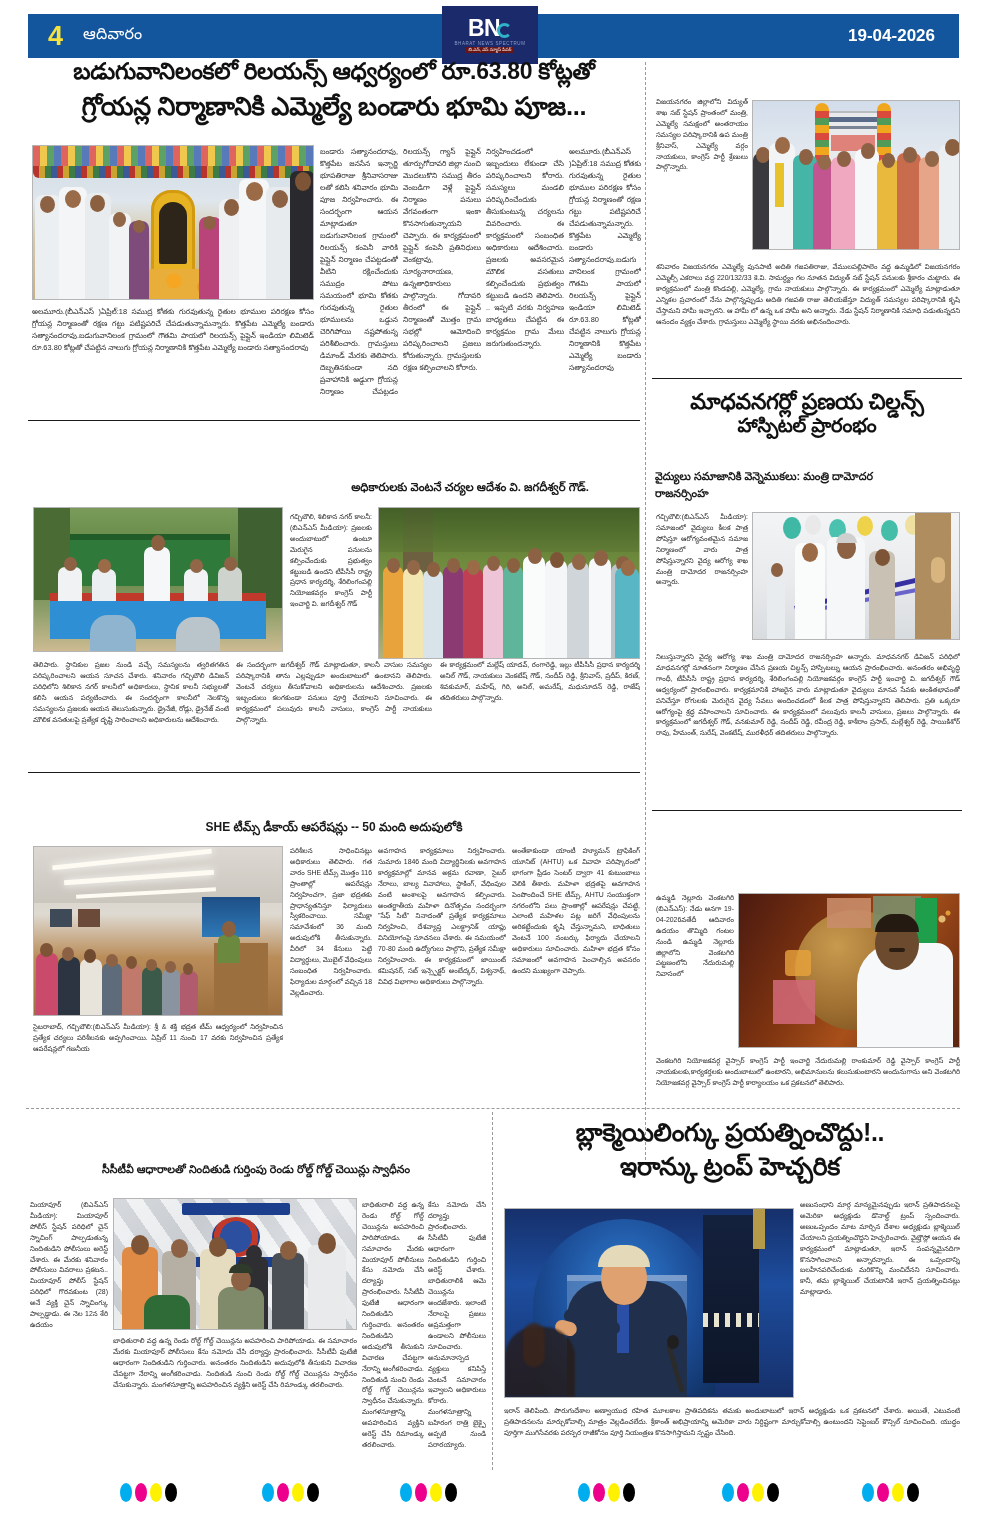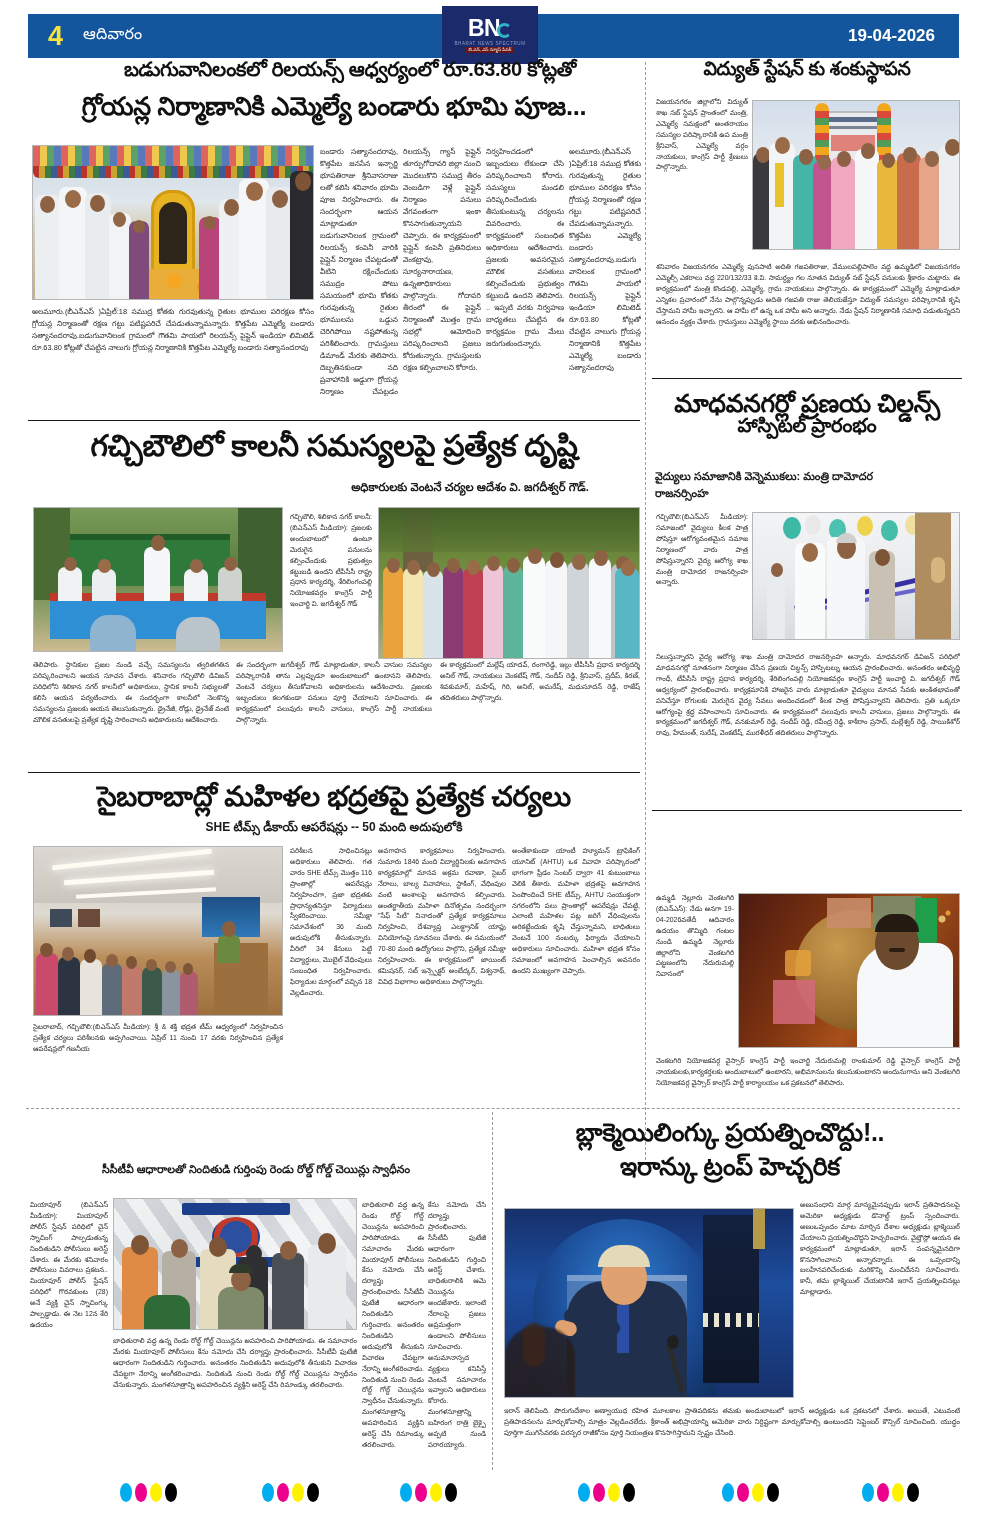--- a/index.html
+++ b/index.html
@@ -89,21 +89,21 @@
     <div class="logo-main">
       <span>BN</span><span class="swirl"></span>
     </div>
     <div class="logo-sub">BHARAT NEWS
 SPECTRUM</div>
     <div class="logo-tel">బి.ఎన్, ఎస్ న్యూస్ పేపర్</div>
   </div>
 
   <div class="col-rule" style="left:645px; top:62px; height:1098px;"></div>
 
-  <div class="headline" style="position:absolute; left:44px; top:58px; width:612px; font-size:20px;">బడుగువానిలంకలో రిలయన్స్ ఆధ్వర్యంలో రూ.63.80 కోట్లతో</div>
+  <div class="headline" style="position:absolute; left:28px; top:58px; width:612px; font-size:23px;">బడుగువానిలంకలో రిలయన్స్ ఆధ్వర్యంలో రూ.63.80 కోట్లతో</div>
   <div class="headline" style="position:absolute; left:28px; top:91px; width:612px; font-size:25.5px;">గ్రోయన్ల నిర్మాణానికి ఎమ్మెల్యే బండారు భూమి పూజ...</div>
 
   <div class="photo" style="left:32px; top:145px; width:282px; height:155px;">
     <div style="position:absolute;inset:0;background:linear-gradient(#cfd9e4 0%, #dfe6ec 36%, #d6c9a8 60%, #c8b083 100%);"></div>
 
     <div style="position:absolute;left:0;right:0;top:0;height:22px;background:repeating-linear-gradient(90deg,#e0574e 0 7px,#f2c53d 7px 14px,#4f9b57 14px 21px,#4b6fb5 21px 28px);opacity:.9;"></div>
     <div style="position:absolute;left:0;right:0;top:20px;height:12px;background:repeating-linear-gradient(90deg,#b8332c 0 6px,#caa22f 6px 12px,#3e7c46 12px 18px,#3b5a96 18px 24px);border-radius:0 0 6px 6px;"></div>
 
     <div style="position:absolute;left:118px;top:44px;width:44px;height:82px;background:#e8b322;border:3px solid #d19a10;border-radius:20px 20px 3px 3px;"></div>
     <div style="position:absolute;left:126px;top:56px;width:28px;height:62px;background:#2d2519;border-radius:14px 14px 2px 2px;"></div>
@@ -131,21 +131,20 @@
     <div class="ppl" style="left:257px;width:25px;height:128px;background:#2a2a2e;"></div>
       <div class="head" style="left:262px;top:26px;width:16px;height:19px;background:#7d5536;"></div>
   </div>
 
   <div class="body-col" style="left:320px; top:146px; width:78px; height:250px;">బండారు సత్యానందరావు, కొత్తపేట జనసేన ఇన్చార్జి భూపతిరాజు శ్రీనివాసరాజు లతో కలిసి శనివారం భూమి పూజ నిర్వహించారు. ఈ సందర్భంగా ఆయన మాట్లాడుతూ బడుగువానిలంక గ్రామంలో రిలయన్స్ కంపెనీ వారికి పైప్లైన్ నిర్మాణం చేపట్టడంతో వీటిని రక్షించేందుకు సముద్రం పోటు సమయంలో భూమి కోతకు గురవుతున్న రైతుల భూములను ఒడ్డున చెరిగిపోయి నష్టపోతున్న పరిశీలించారు. గ్రామస్తులు డిమాండ్ మేరకు తెలిపారు. దెబ్బతినకుండా నది ప్రవాహానికి అడ్డుగా గ్రోయన్ల నిర్మాణం చేపట్టడం జరిగిందని ఈ నిర్మాణాల వల్ల తీరంలోని భూములకు రక్షణ లభిస్తుందని తెలిపారు.</div>
   <div class="body-col" style="left:403px; top:146px; width:78px; height:250px;">రిలయన్స్ గ్యాస్ పైప్లైన్ తూర్పుగోదావరి జిల్లా నుంచి మొదలుకొని సముద్ర తీరం వెంబడిగా వెళ్లే పైప్లైన్ నిర్మాణం పనులు వేగవంతంగా ఇంకా కొనసాగుతున్నాయని చెప్పారు. ఈ కార్యక్రమంలో పైప్లైన్ కంపెనీ ప్రతినిధులు వెంకట్రావు, సూర్యనారాయణ, ఉన్నతాధికారులు పాల్గొన్నారు. గోదావరి తీరంలో ఈ పైప్లైన్ నిర్మాణంతో మొత్తం గ్రామ సభల్లో ఆమోదించి పరిష్కరించాలని ప్రజలు కోరుతున్నారు. గ్రామస్తులకు రక్షణ కల్పించాలని కోరారు.</div>
   <div class="body-col" style="left:486px; top:146px; width:78px; height:250px;">నిర్వహించడంలో ఇబ్బందులు లేకుండా చేసి పరిష్కరించాలని కోరారు. సమస్యలు మండలి పరిష్కరించేందుకు తీసుకుంటున్న చర్యలను వివరించారు. ఈ కార్యక్రమంలో సంబంధిత అధికారులు ఆదేశించారు. ప్రజలకు అవసరమైన మౌలిక వసతులు కల్పించేందుకు ప్రభుత్వం కట్టుబడి ఉందని తెలిపారు. .. ఇప్పటి వరకు నిర్వహణ బాధ్యతలు చేపట్టిన ఈ కార్యక్రమం గ్రామ మేలు జరుగుతుందన్నారు.</div>
   <div class="body-col" style="left:569px; top:146px; width:72px; height:250px;">అలమూరు.(బీఎన్ఎస్ )ఏప్రిల్:18 సముద్ర కోతకు గురవుతున్న రైతుల భూముల పరిరక్షణ కోసం గ్రోయన్ల నిర్మాణంతో రక్షణ గట్టు పటిష్టపరిచే చేపడుతున్నామన్నారు. కొత్తపేట ఎమ్మెల్యే బండారు సత్యానందరావు.బడుగువానిలంక గ్రామంలో గౌతమి పాయలో రిలయన్స్ పైప్లైన్ ఇండియా లిమిటెడ్ రూ.63.80 కోట్లతో చేపట్టిన నాలుగు గ్రోయన్ల నిర్మాణానికి కొత్తపేట ఎమ్మెల్యే బండారు సత్యానందరావు</div>
   <div class="body-col" style="left:32px; top:306px; width:282px; height:92px;">అలమూరు.(బీఎన్ఎస్ )ఏప్రిల్:18 సముద్ర కోతకు గురవుతున్న రైతుల భూముల పరిరక్షణ కోసం గ్రోయన్ల నిర్మాణంతో రక్షణ గట్టు పటిష్టపరిచే చేపడుతున్నామన్నారు. కొత్తపేట ఎమ్మెల్యే బండారు సత్యానందరావు.బడుగువానిలంక గ్రామంలో గౌతమి పాయలో రిలయన్స్ పైప్లైన్ ఇండియా లిమిటెడ్ రూ.63.80 కోట్లతో చేపట్టిన నాలుగు గ్రోయన్ల నిర్మాణానికి కొత్తపేట ఎమ్మెల్యే బండారు సత్యానందరావు</div>
 
-  <div class="headline" style="position:absolute; left:654px; top:58px; width:306px; font-size:19px;">విద్యుత్ స్టేషన్ కు శంకుస్థాపన</div>
 
   <div class="body-col tiny" style="left:656px; top:97px; width:92px; height:170px;">విజయనగరం జిల్లాలోని విద్యుత్ శాఖ సబ్ స్టేషన్ ప్రాంతంలో మంత్రి, ఎమ్మెల్యే సమక్షంలో అంతరాయం సమస్యల పరిష్కారానికి ఉప మంత్రి శ్రీనివాస్, ఎమ్మెల్యే వర్గం నాయకులు, కాంగ్రెస్ పార్టీ శ్రేణులు పాల్గొన్నారు.</div>
 
   <div class="photo" style="left:752px; top:100px; width:208px; height:150px;">
     <div style="position:absolute;inset:0;background:linear-gradient(#d3ddea 0%,#e4eaf0 40%,#d9c9a4 62%,#cdb684 100%);"></div>
 
     <div style="position:absolute;left:72px;top:10px;width:56px;height:66px;background:#e8eaec;border:2px solid #b9bcbf;"></div>
     <div style="position:absolute;left:76px;top:16px;width:48px;height:5px;background:#5a6b8a;"></div>
     <div style="position:absolute;left:76px;top:25px;width:48px;height:3px;background:#7a8494;"></div>
     <div style="position:absolute;left:78px;top:34px;width:44px;height:16px;background:#d94a3d;opacity:.65;"></div>
@@ -172,21 +171,21 @@
     <div class="ppl" style="left:166px;width:24px;height:92px;background:#e6a489;"></div>
       <div class="head" style="left:172px;top:50px;width:14px;height:16px;background:#916748;"></div>
     <div class="ppl" style="left:186px;width:24px;height:104px;background:#eceff1;"></div>
       <div class="head" style="left:192px;top:38px;width:15px;height:17px;background:#8a6040;"></div>
   </div>
 
   <div class="body-col tiny" style="left:656px; top:262px; width:304px; height:108px;">శనివారం విజయనగరం ఎమ్మెల్యే పుసపాటి అదితి గజపతిరాజు, వేములపల్లిపాలెం వద్ద ఉమ్మడిలో విజయనగరం ఎమ్మెల్సీ ఎకరాలు వద్ద 220/132/33 కె.వి. సామర్థ్యం గల నూతన విద్యుత్ సబ్ స్టేషన్ పనులకు శ్రీకారం చుట్టారు. ఈ కార్యక్రమంలో మంత్రి కొండపల్లి, ఎమ్మెల్యే, గ్రామ నాయకులు పాల్గొన్నారు. ఈ కార్యక్రమంలో ఎమ్మెల్యే మాట్లాడుతూ ఎన్నికల ప్రచారంలో నేను పాల్గొన్నప్పుడు అదితి గజపతి రాజు తెలియజేస్తూ విద్యుత్ సమస్యల పరిష్కారానికి కృషి చేస్తామని హామీ ఇచ్చారని. ఆ హామీ లో ఉన్న ఒక హామీ అని అన్నారు. నేడు స్టేషన్ నిర్మాణానికి సమాధి పడుతున్నదని ఆనందం వ్యక్తం చేశారు. గ్రామస్తులు ఎమ్మెల్యే స్థాయి వరకు అభినందించారు.</div>
 
   <div class="hr-solid" style="left:652px; top:378px; width:310px;"></div>
 
-  <div class="headline" style="position:absolute; left:652px; top:389px; width:310px; font-size:25px;">మాధవనగర్లో ప్రణయ చిల్డన్స్</div>
+  <div class="headline" style="position:absolute; left:652px; top:389px; width:310px; font-size:22px;">మాధవనగర్లో ప్రణయ చిల్డన్స్</div>
   <div class="headline" style="position:absolute; left:652px; top:414px; width:310px; font-size:19.5px;">హాస్పిటల్ ప్రారంభం</div>
   <div class="subhead" style="position:absolute; left:655px; top:470px; width:306px; font-size:11px; text-align:left;">వైద్యులు సమాజానికి వెన్నెముకలు: మంత్రి దామోదర</div>
   <div class="subhead" style="position:absolute; left:655px; top:487px; width:306px; font-size:11px; text-align:left;">రాజనర్సింహ</div>
 
   <div class="body-col tiny" style="left:656px; top:512px; width:92px; height:135px;">గచ్చిబౌలి:(బిఎన్ఎస్ మీడియా): సమాజంలో వైద్యులు కీలక పాత్ర పోషిస్తూ ఆరోగ్యవంతమైన సమాజ నిర్మాణంలో వారు పాత్ర పోషిస్తున్నారని వైద్య ఆరోగ్య శాఖ మంత్రి దామోదర రాజనర్సింహ అన్నారు.</div>
 
   <div class="photo" style="left:752px; top:512px; width:208px; height:128px;">
     <div style="position:absolute;inset:0;background:linear-gradient(#f3f4f6 0%,#e8eaec 55%,#d9dcdf 100%);"></div>
 
     <div style="position:absolute;left:30px;top:4px;width:18px;height:22px;border-radius:50%;background:#3fb9a5;"></div>
@@ -235,21 +234,20 @@
 
     <div class="ppl" style="right:6px;width:96px;height:104px;background:#f7f8f9;border-radius:40px 16px 0 0;"></div>
     <div class="head" style="right:40px;top:24px;width:44px;height:52px;background:#6b4a2e;"></div>
     <div style="position:absolute;right:40px;top:20px;width:44px;height:18px;border-radius:22px 22px 0 0;background:#241a12;"></div>
     <div style="position:absolute;right:54px;top:54px;width:16px;height:4px;background:#2b1d12;border-radius:2px;"></div>
   </div>
 
   <div class="body-col tiny" style="left:656px; top:1056px; width:304px; height:96px;">వెంకటగిరి నియోజకవర్గ వైస్సార్ కాంగ్రెస్ పార్టీ ఇంచార్జి నేదురుమల్లి రాంకుమార్ రెడ్డి వైస్సార్ కాంగ్రెస్ పార్టీ నాయకులకు,కార్యకర్తలకు అందుబాటులో ఉంటారని, అభిమానులను కలుసుకుంటారని అందునుగాను అని వెంకటగిరి నియోజకవర్గ వైస్సార్ కాంగ్రెస్ పార్టీ కార్యాలయం ఒక ప్రకటనలో తెలిపారు.</div>
 
   <div class="hr-solid" style="left:28px; top:420px; width:612px;"></div>
-  <div class="headline" style="position:absolute; left:28px; top:428px; width:612px; font-size:30px;">గచ్చిబౌలిలో కాలనీ సమస్యలపై ప్రత్యేక దృష్టి</div>
   <div class="subhead" style="position:absolute; left:300px; top:481px; width:340px; font-size:11.5px;">అధికారులకు వెంటనే చర్యల ఆదేశం  వి. జగదీశ్వర్ గౌడ్.</div>
 
   <div class="photo" style="left:33px; top:507px; width:250px; height:145px;">
     <div style="position:absolute;inset:0;background:linear-gradient(#7a9b5a 0%,#5d8040 40%,#8e9f6a 72%,#cdbb92 100%);"></div>
 
     <div style="position:absolute;left:30px;top:26px;width:166px;height:52px;background:#2f7a3a;"></div>
     <div style="position:absolute;left:30px;top:26px;width:166px;height:6px;background:#1f5c28;"></div>
 
     <div style="position:absolute;left:0;top:0;width:36px;height:92px;background:#4a6b33;"></div>
     <div style="position:absolute;right:0;top:0;width:44px;height:100px;background:#3f6030;"></div>
@@ -304,21 +302,20 @@
       <div class="head" style="left:237px;top:48px;width:14px;height:16px;background:#8a6040;"></div>
     <div class="ppl" style="left:236px;width:24px;height:90px;background:#59b6c4;"></div>
       <div class="head" style="left:242px;top:52px;width:14px;height:16px;background:#9b6b47;"></div>
   </div>
 
   <div class="body-col tiny" style="left:33px; top:660px; width:196px; height:108px;">తెలిపారు. స్థానికుల ప్రజల నుండి వచ్చే సమస్యలను త్వరితగతిన పరిష్కరించాలని ఆయన సూచన చేశారు. శనివారం గచ్చిబౌలి డివిజన్ పరిధిలోని శిలికాన నగర్ కాలనీలో అధికారులు, స్థానిక కాలనీ సభ్యులతో కలిసి ఆయన పర్యటించారు. ఈ సందర్భంగా కాలనీలో నెలకొన్న సమస్యలను ప్రజలకు ఆయన తెలుసుకున్నారు. డ్రైనేజీ, రోడ్లు, డ్రైనేజ్ వంటి మౌలిక వసతులపై ప్రత్యేక దృష్టి సారించాలని అధికారులను ఆదేశించారు.</div>
   <div class="body-col tiny" style="left:236px; top:660px; width:196px; height:108px;">ఈ సందర్భంగా జగదీశ్వర్ గౌడ్ మాట్లాడుతూ, కాలనీ వాసుల సమస్యల పరిష్కారానికి తాను ఎల్లప్పుడూ అందుబాటులో ఉంటానని తెలిపారు. వెంటనే చర్యలు తీసుకోవాలని అధికారులను ఆదేశించారు. ప్రజలకు ఇబ్బందులు కలగకుండా పనులు పూర్తి చేయాలని సూచించారు. ఈ కార్యక్రమంలో పలువురు కాలనీ వాసులు, కాంగ్రెస్ పార్టీ నాయకులు పాల్గొన్నారు.</div>
   <div class="body-col tiny" style="left:440px; top:660px; width:200px; height:108px;">ఈ కార్యక్రమంలో మల్లేష్ యాదవ్, రంగారెడ్డి, ఇల్లు టీపీసీసీ ప్రధాన కార్యదర్శి అనిల్ గౌడ్, నాయకులు వెంకటేష్ గౌడ్, సందీప్ రెడ్డి, శ్రీనివాస్, ప్రదీప్, కిరణ్, శివకుమార్, మహేష్, గిరి, అనిల్, అమరేష్, మధుసూదన్ రెడ్డి, రాజేష్ తదితరులు పాల్గొన్నారు.</div>
 
   <div class="hr-solid" style="left:28px; top:772px; width:612px;"></div>
-  <div class="headline" style="position:absolute; left:28px; top:780px; width:612px; font-size:28px;">సైబరాబాద్లో మహిళల భద్రతపై ప్రత్యేక చర్యలు</div>
   <div class="subhead" style="position:absolute; left:28px; top:820px; width:612px; font-size:12px;">SHE టీమ్స్ డీకాయ్ ఆపరేషన్లు -- 50 మంది అదుపులోకి</div>
 
   <div class="photo" style="left:33px; top:846px; width:250px; height:170px;">
     <div style="position:absolute;inset:0;background:linear-gradient(#cfcbc4 0%,#ded9d1 40%,#b98c58 66%,#9d6f3e 100%);"></div>
 
     <div style="position:absolute;left:0;right:0;top:0;height:56px;background:linear-gradient(#ddd9d2,#cac5bd);"></div>
     <div style="position:absolute;left:18px;top:10px;width:160px;height:5px;background:#fdfbf2;transform:rotate(-6deg);box-shadow:0 0 8px #fff;"></div>
     <div style="position:absolute;left:30px;top:28px;width:150px;height:5px;background:#fdfbf2;transform:rotate(-4deg);box-shadow:0 0 8px #fff;"></div>
     <div style="position:absolute;left:42px;top:44px;width:140px;height:4px;background:#fdfbf2;transform:rotate(-3deg);"></div>
 

